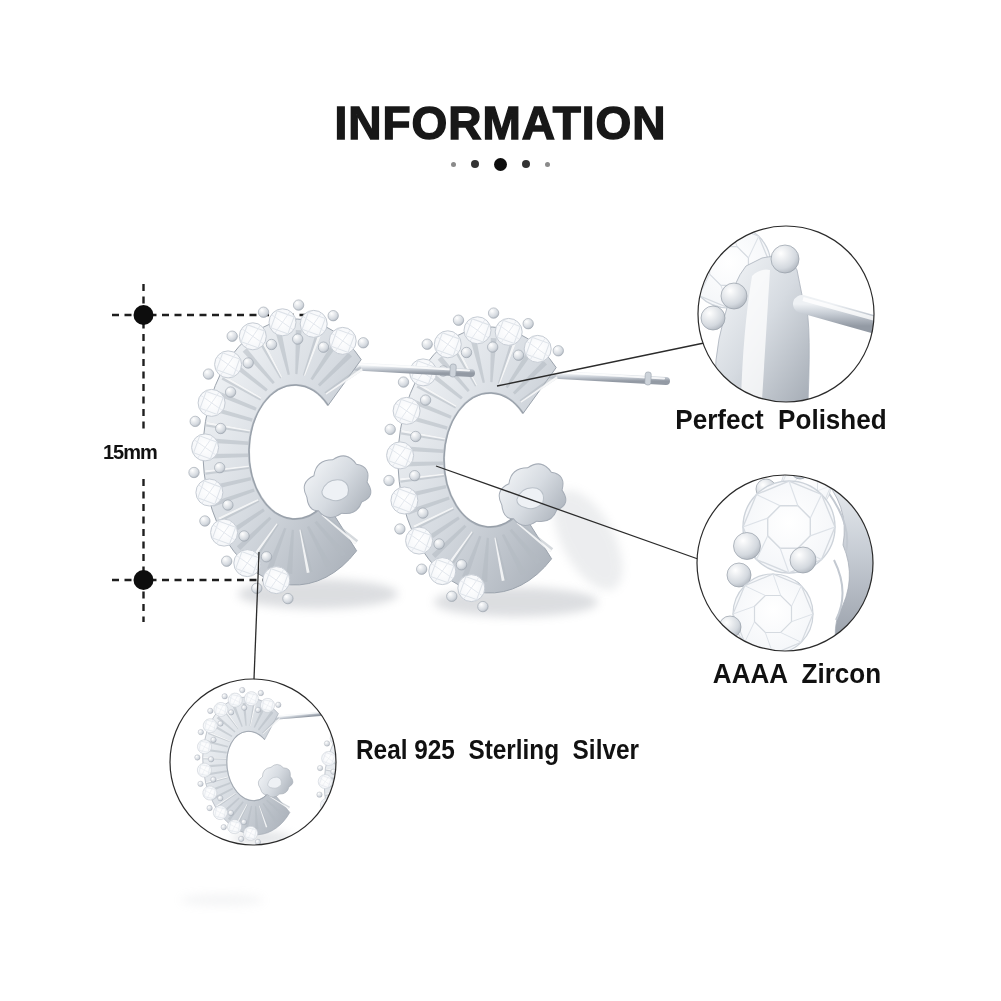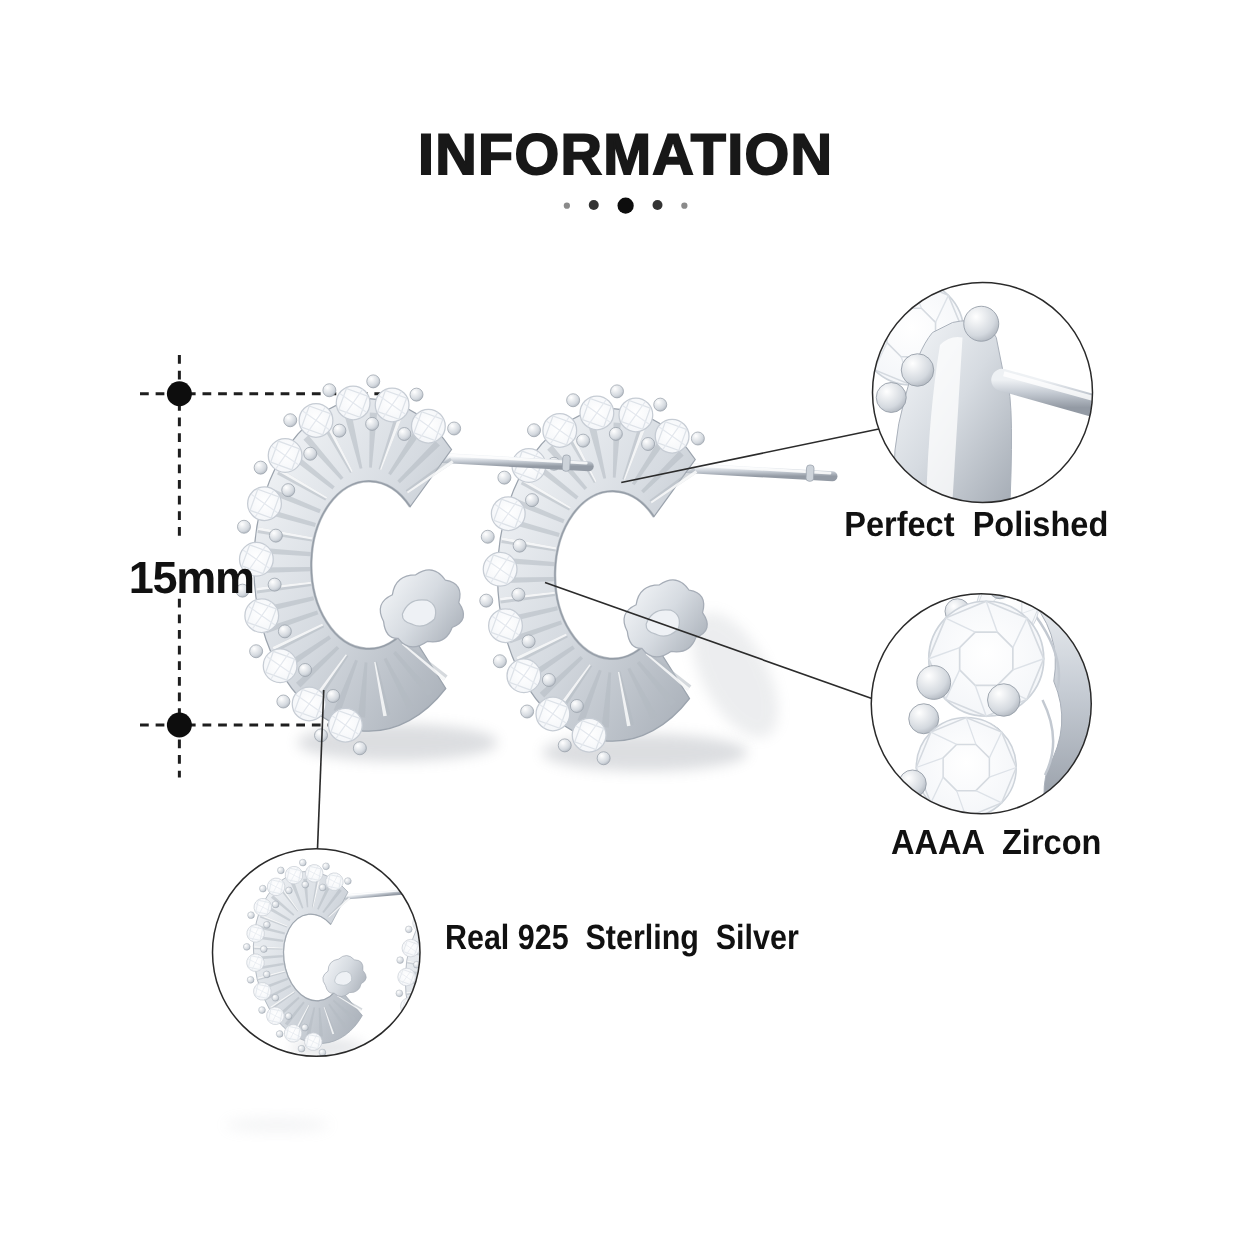--- a/index.html
+++ b/index.html
@@ -17,21 +17,21 @@
   
   .dots{left:0;top:156px;width:100%;display:flex;justify-content:center;align-items:center;gap:15px;height:16px;}
   .dots span{border-radius:50%;display:block;}
   .dots .s1{width:5px;height:5px;background:#8a8a8a;}
   .dots .s2{width:8px;height:8px;background:#333333;}
   .dots .s3{width:13px;height:13px;background:#0d0d0d;}
   .dots .s4{width:8px;height:8px;background:#333333;}
   .dots .s5{width:5px;height:5px;background:#8a8a8a;}
   
   .lbl{font-weight:bold;color:#111111;white-space:pre;}
-  .lbl-15{left:103px;top:441px;font-size:36px;letter-spacing:-1px;}
+  .lbl-15{left:103px;top:441px;font-size:20px;letter-spacing:-1px;}
   .lbl-polish{left:656px;top:404px;width:250px;text-align:center;font-size:28px;transform:scaleX(.93);}
   .lbl-zircon{left:672px;top:658px;width:250px;text-align:center;font-size:28px;transform:scaleX(.93);}
   .lbl-silver{left:356px;top:734px;font-size:28px;transform:scaleX(.87);transform-origin:left center;}
   
   .banner{
     left:588px;top:829px;width:413px;height:45px;background:#0c0c0c;
     clip-path:polygon(46px 0,100% 0,100% 100%,0 100%);
   }
   .banner .w-en{
     position:absolute;left:55px;top:50%;font-size:30px;font-weight:bold;color:#ffffff;white-space:pre;

